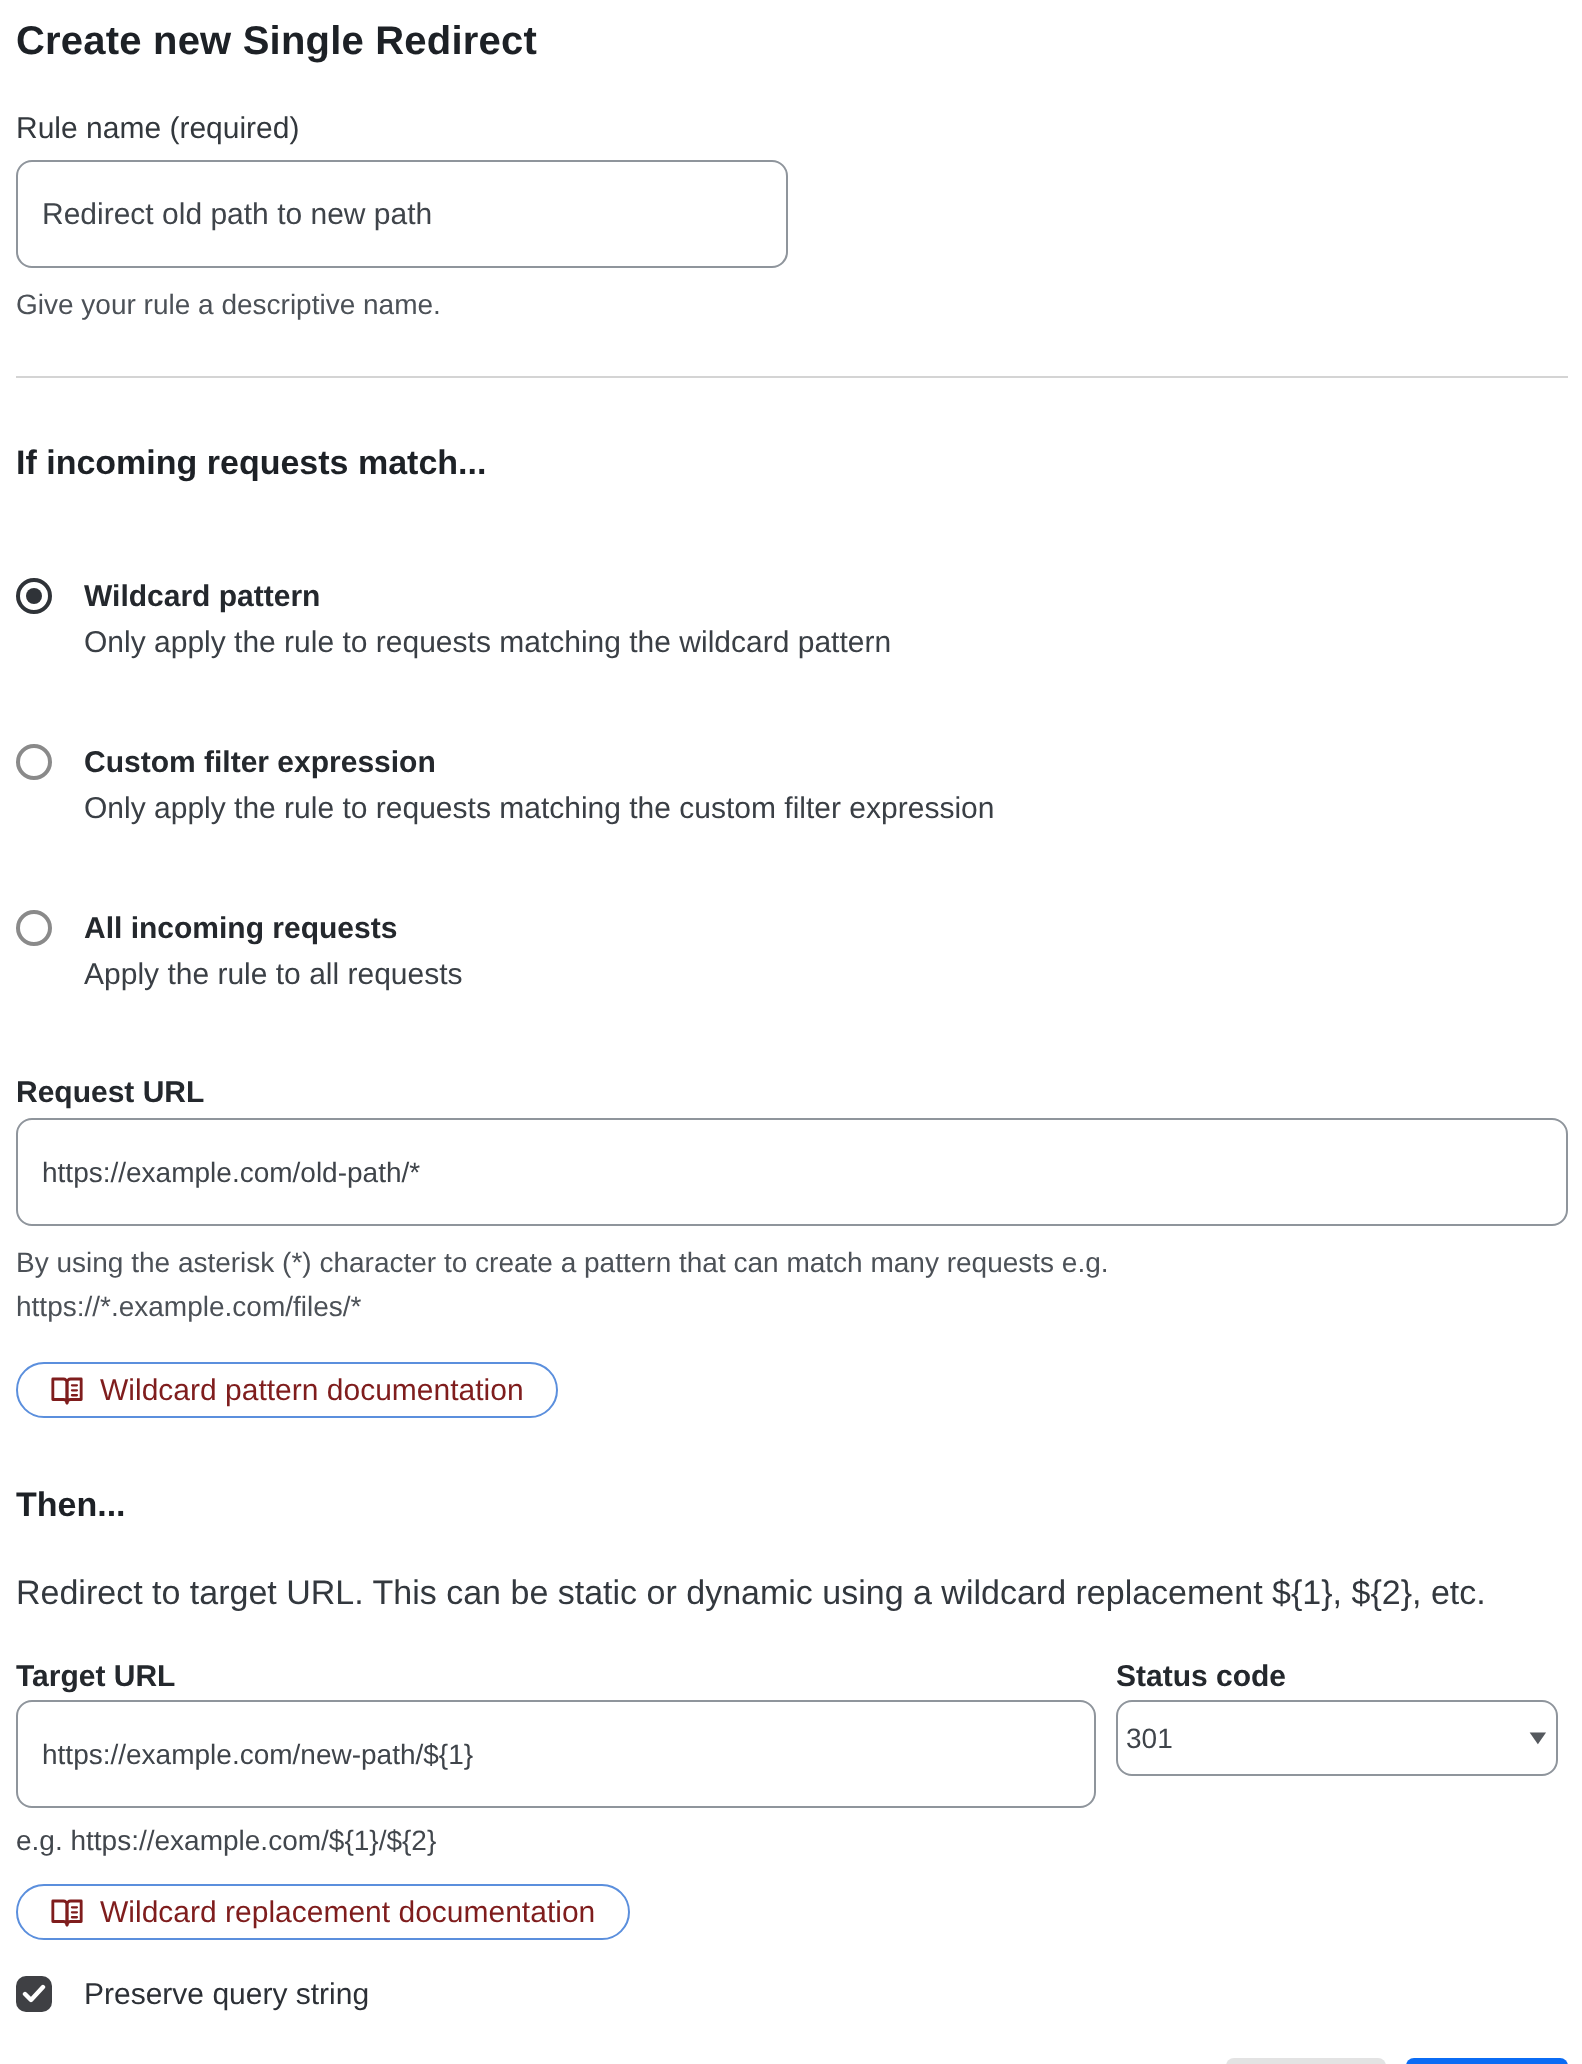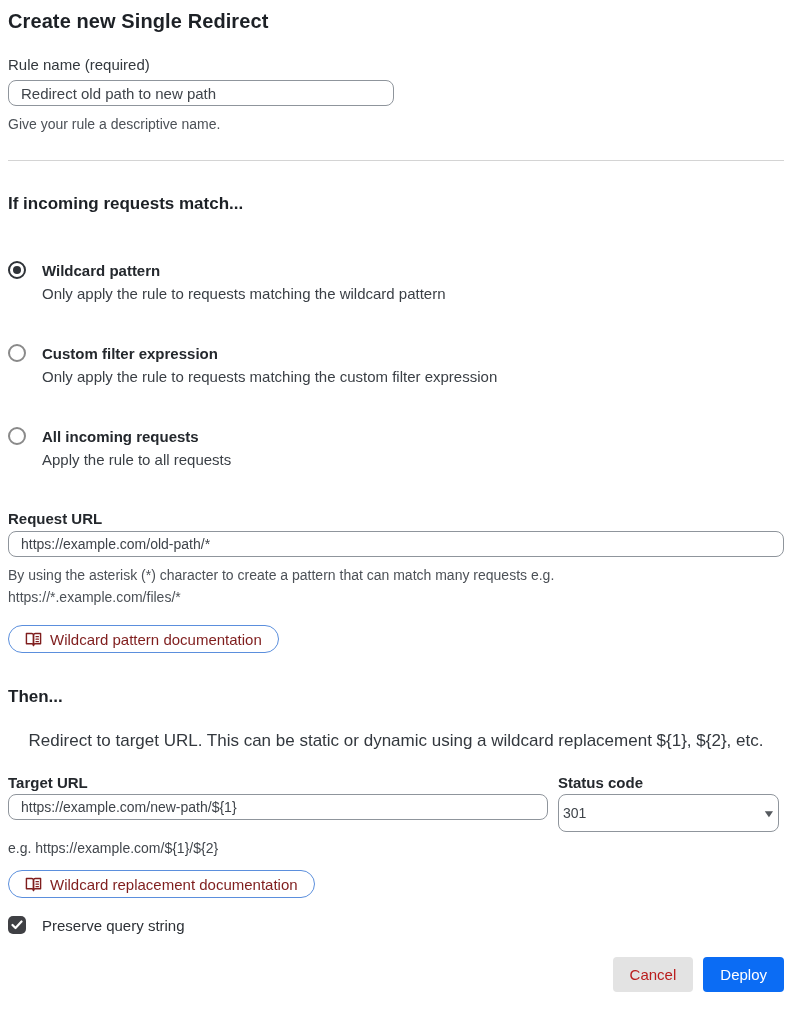--- a/index.html
+++ b/index.html
@@ -9,21 +9,21 @@
     font-family: "Liberation Sans", "DejaVu Sans", sans-serif;
     color: #22262b;
     padding: 6px 7px 0 8px;
   }
   .page-title { font-size: 20px; font-weight: 700; color: #1d2126; margin-top: 4px; letter-spacing: .1px; }
 
   .field-label { font-size: 15px; color: #33383d; margin-top: 23px; }
   .field-label.strong { font-weight: 700; color: #24282d; }
 
   .text-input {
-    display: block; height: 26px; border: 1px solid #8f959c; border-radius: 8px;
+    display: block; height: 54px; border: 1px solid #8f959c; border-radius: 8px;
     padding: 0 12px; font-size: 15px; color: #3f444a; background: #fff; outline: none;
     font-family: "Liberation Sans", "DejaVu Sans", sans-serif;
   }
   .rule-input { width: 386px; margin-top: 7px; }
   .full-input { width: 776px; margin-top: 4px; font-size: 14px; }
 
   .helper { font-size: 14px; color: #4c5157; margin-top: 7px; line-height: 22px; }
 
   .divider { border: none; border-top: 1px solid #d4d4d4; margin-top: 25px; }
 
@@ -50,21 +50,21 @@
 
   .doc-btn {
     display: inline-flex; align-items: center; gap: 8px; height: 28px;
     border: 1px solid #5b8fdd; border-radius: 14px; background: #fff;
     color: #7f1d1d; font-size: 15px; padding: 0 16px; cursor: pointer; margin-top: 17px;
     font-family: "Liberation Sans", "DejaVu Sans", sans-serif;
   }
   .doc-btn.second { margin-top: 14px; }
   .doc-btn svg { display: block; }
 
-  .para { font-size: 17px; color: #33383e; margin-top: 22px; line-height: 23px; text-align: center; }
+  .para { font-size: 17px; color: #33383e; margin-top: 22px; line-height: 23px; }
 
   .row-labels { display: flex; margin-top: 22px; }
   .row-labels .left { width: 550px; }
   .row-inputs { display: flex; margin-top: 3px; }
   .target-input { width: 540px; font-size: 14px; margin-top: 0; }
   .select-box {
     width: 221px; height: 38px; margin-left: 10px; border: 1px solid #8f959c; border-radius: 8px;
     display: flex; align-items: center; justify-content: space-between;
     padding: 0 4px; font-size: 14px; color: #3f444a; cursor: pointer; background: #fff;
   }

